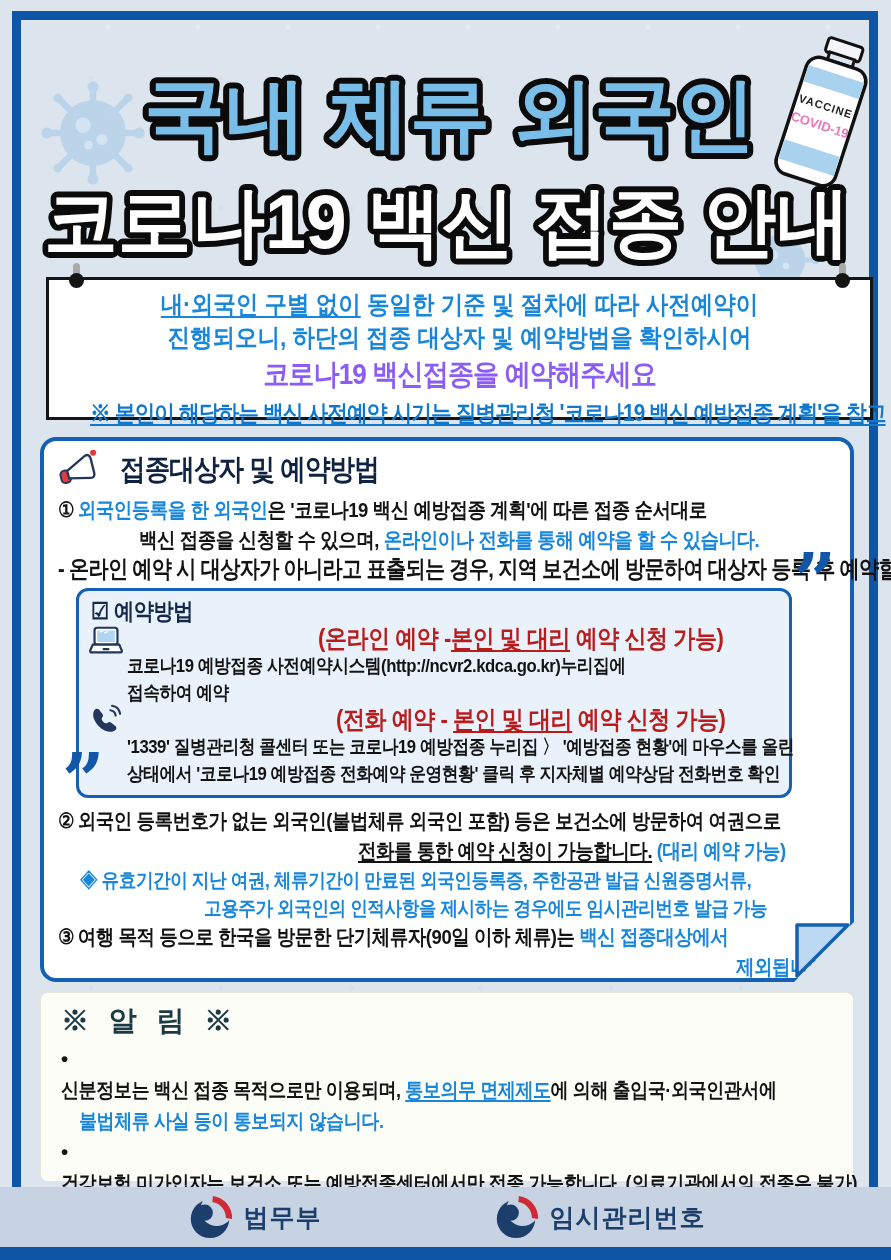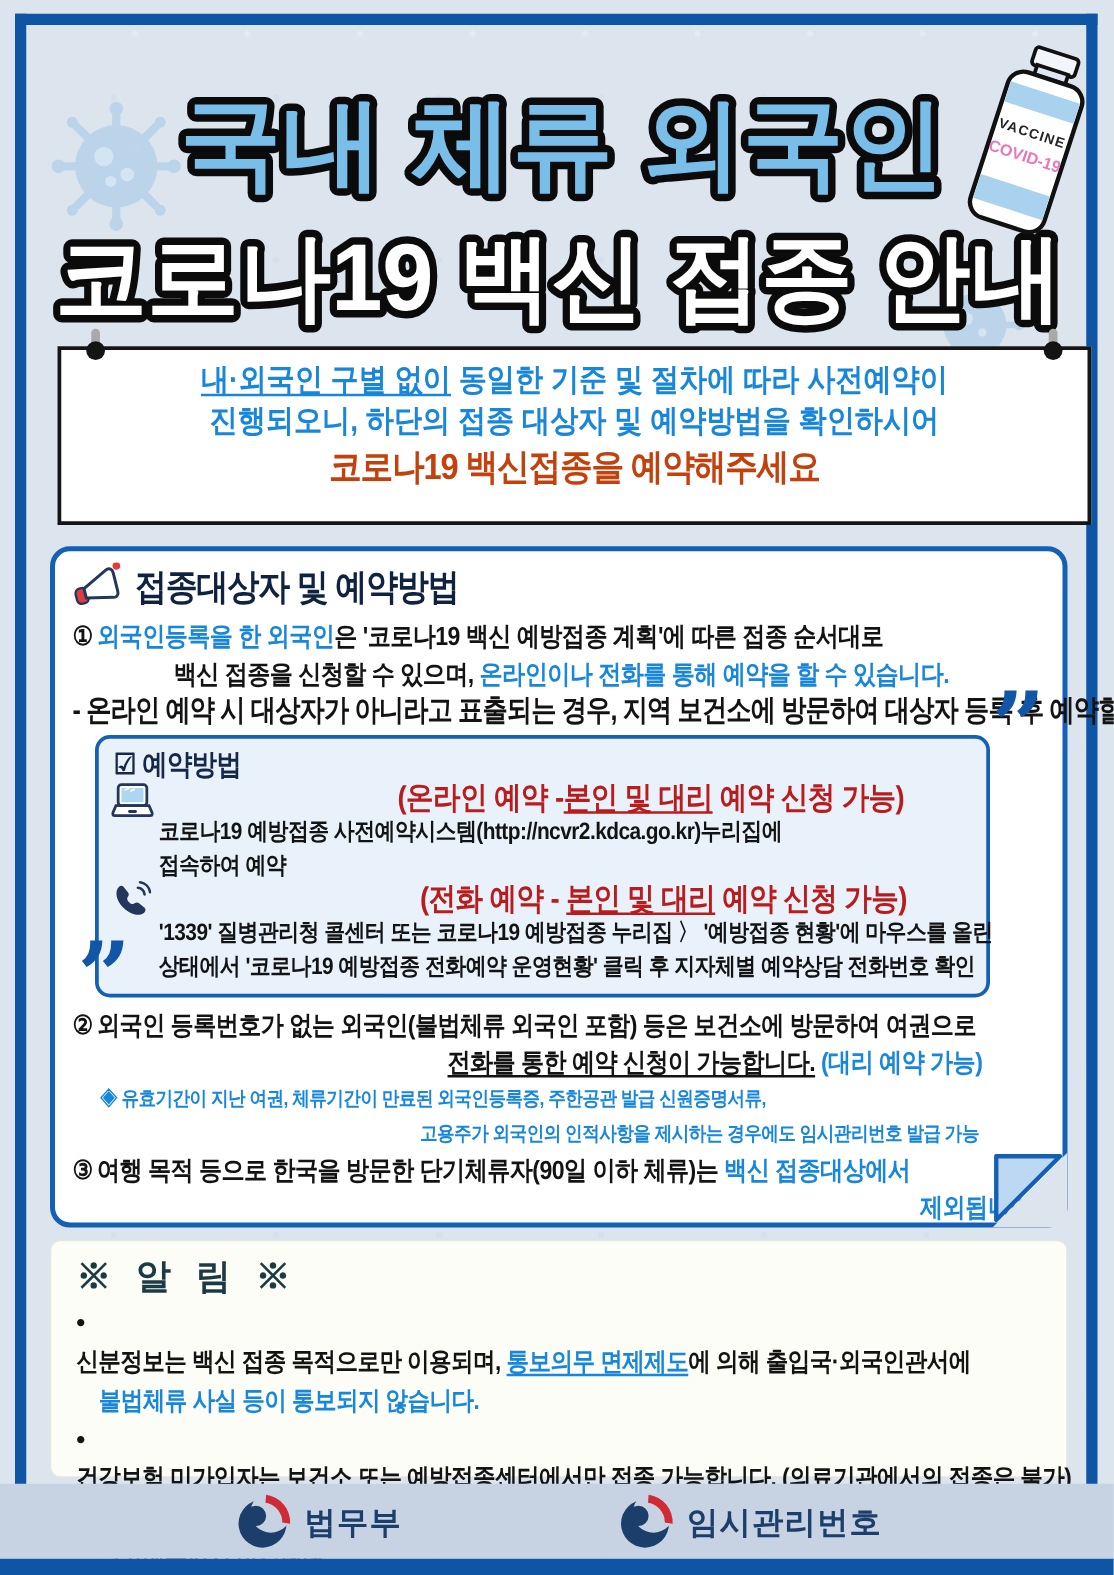--- a/index.html
+++ b/index.html
@@ -36,32 +36,32 @@
     position:absolute;left:46px;top:277px;width:827px;height:143px;
     background:#ffffff;border:3px solid #151515;box-sizing:border-box;
     text-align:center;padding-top:8px;z-index:2;
   }
   .pin{position:absolute;top:-17px;width:7px;height:22px;background:#a9a9a9;border-radius:4px;}
   .pin::after{content:'';position:absolute;bottom:-3px;left:-4px;width:15px;height:15px;background:#141414;border-radius:50%;}
   .pin.pl{left:24px;} .pin.pr{right:24px;}
   .krc{display:block;white-space:nowrap;transform:scaleX(.9);transform-origin:50% 50%;}
   .n12{font-size:25px;line-height:33px;color:#1886da;font-weight:700;}
   .n12 .hvy{font-weight:700;text-decoration:underline;text-underline-offset:3px;text-decoration-thickness:2px;}
-  .n3{font-size:29px;line-height:36px;color:#c2410c;font-weight:700;margin-top:2px;letter-spacing:-1px;}
+  .n3{font-size:29px;line-height:36px;color:#8b5cf6;font-weight:700;margin-top:2px;letter-spacing:-1px;}
   .n4{font-size:23px;line-height:30px;color:#1079cf;font-weight:700;margin-top:6px;letter-spacing:-1px;}
   .n4 .krc{text-decoration:underline;text-underline-offset:3px;text-decoration-thickness:2px;}
 
   
   .main{
     position:absolute;left:40px;top:437px;width:814px;height:545px;
     background:#fff;border:4px solid #1360b4;border-radius:16px;box-sizing:border-box;
     padding:8px 6px 0 14px;z-index:1;
   }
   .kr{display:inline-block;white-space:nowrap;transform:scaleX(.88);transform-origin:0 50%;}
-  .heading-row{display:flex;align-items:center;gap:8px;margin:2px 0 6px 0;height:38px;}
+  .heading-row{display:flex;align-items:center;gap:20px;margin:2px 0 6px 0;height:38px;}
   .heading{font-size:29px;font-weight:700;color:#0f2240;letter-spacing:-1px;}
   .item{font-size:21px;font-weight:700;color:#131313;line-height:30px;letter-spacing:-0.5px;}
   .ind{padding-left:30px;text-align:right;}
   .t-blue{color:#1886da;}
   .t-u{text-decoration:underline;text-underline-offset:3px;text-decoration-thickness:2px;}
   .dash{font-size:24px;font-weight:700;color:#131313;line-height:28px;letter-spacing:-0.8px;}
   .dash .kr{transform:scaleX(.84);}
   .num{display:inline-block;margin-right:4px;}
 
   .bkbox{
@@ -71,21 +71,21 @@
   }
   .bk-title{font-size:23px;font-weight:700;color:#15284a;line-height:28px;letter-spacing:-0.5px;}
   .bk-row{position:relative;padding-left:36px;}
   .bk-icon{position:absolute;left:-2px;top:1px;}
   .bk-icon.ph{top:-2px;}
   .bk-label{font-size:25px;font-weight:700;color:#b91c1c;line-height:27px;letter-spacing:-0.5px;text-align:right;}
   .bk-text{font-size:19px;font-weight:700;color:#131313;line-height:27px;letter-spacing:-0.5px;padding-left:36px;}
   .q{position:absolute;font-family:"DejaVu Serif", serif;font-weight:bold;font-size:74px;color:#1256a8;line-height:20px;z-index:3;}
   .q-close{right:14px;top:130px;}
   .q-open{left:18px;top:330px;}
-  .diamond{font-size:16px;font-weight:700;line-height:28px;color:#1886da;letter-spacing:-0.5px;padding-left:22px;}
+  .diamond{font-size:20px;font-weight:700;line-height:28px;color:#1886da;letter-spacing:-0.5px;padding-left:22px;}
   .fold{position:absolute;right:-4px;bottom:-4px;}
 
   
   .alert{
     position:absolute;left:40px;top:992px;width:814px;height:190px;box-sizing:border-box;
     background:#fcfdf6;border:1px solid #e6e6db;border-radius:8px;
     padding:10px 14px 0 20px;z-index:1;
   }
   .alert-heading{font-size:28px;font-weight:700;color:#1c3a44;letter-spacing:6px;line-height:36px;margin-bottom:4px;}
   .bullet{font-size:20.5px;font-weight:700;color:#131313;line-height:31px;letter-spacing:-0.5px;}
@@ -172,20 +172,23 @@
   <div class="pin pr"></div>
   <div class="n12">
     <span class="krc"><span class="hvy">내·외국인 구별 없이</span><span> 동일한 기준 및 절차에 따라 사전예약이</span></span>
   </div>
   <div class="n12">
       <span class="krc">진행되오니, 하단의 접종 대상자 및 예약방법을 확인하시어</span>
     </div>
   <div class="n3">
       <span class="krc">코로나19 백신접종을 예약해주세요</span>
     </div>
+  <div class="n4">
+      <span class="krc">※ 본인이 해당하는 백신 사전예약 시기는 질병관리청 '코로나19 백신 예방접종 계획'을 참고</span>
+    </div>
 </div>
 
 <div class="main">
   <div class="heading-row">
     <svg width="42" height="40" viewBox="0 0 44 42">
       <g transform="rotate(-14 22 22)">
         <rect x="2" y="18" width="10" height="13" rx="4" fill="#e23b3b" stroke="#24365c" stroke-width="2"></rect>
         <path d="M10 19 L32 8 C35 7 37 9 37 12 L37 28 C37 31 35 33 32 32 L10 27 Z" fill="#ffffff" stroke="#24365c" stroke-width="2.5"></path>
         <circle cx="41" cy="7" r="3.2" fill="#e23b3b"></circle>
       </g>

